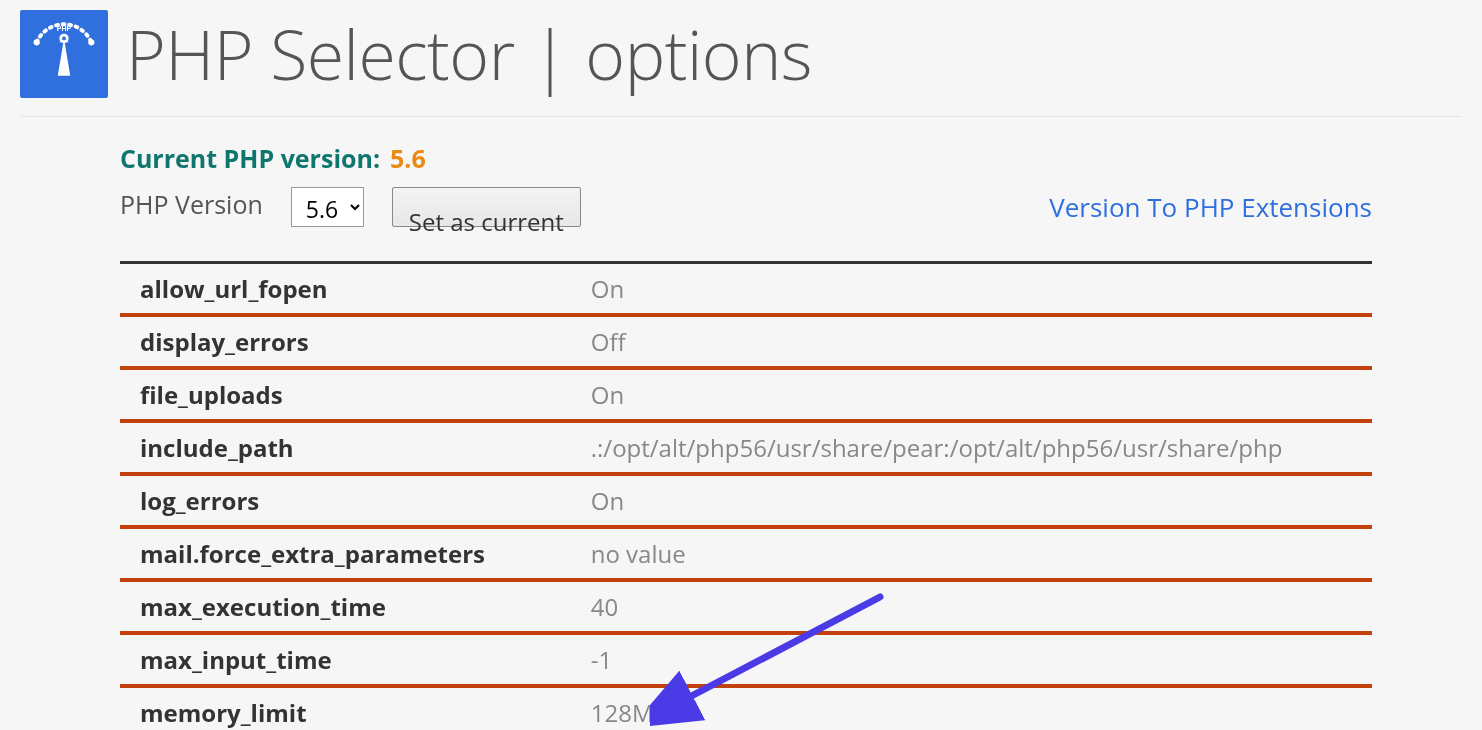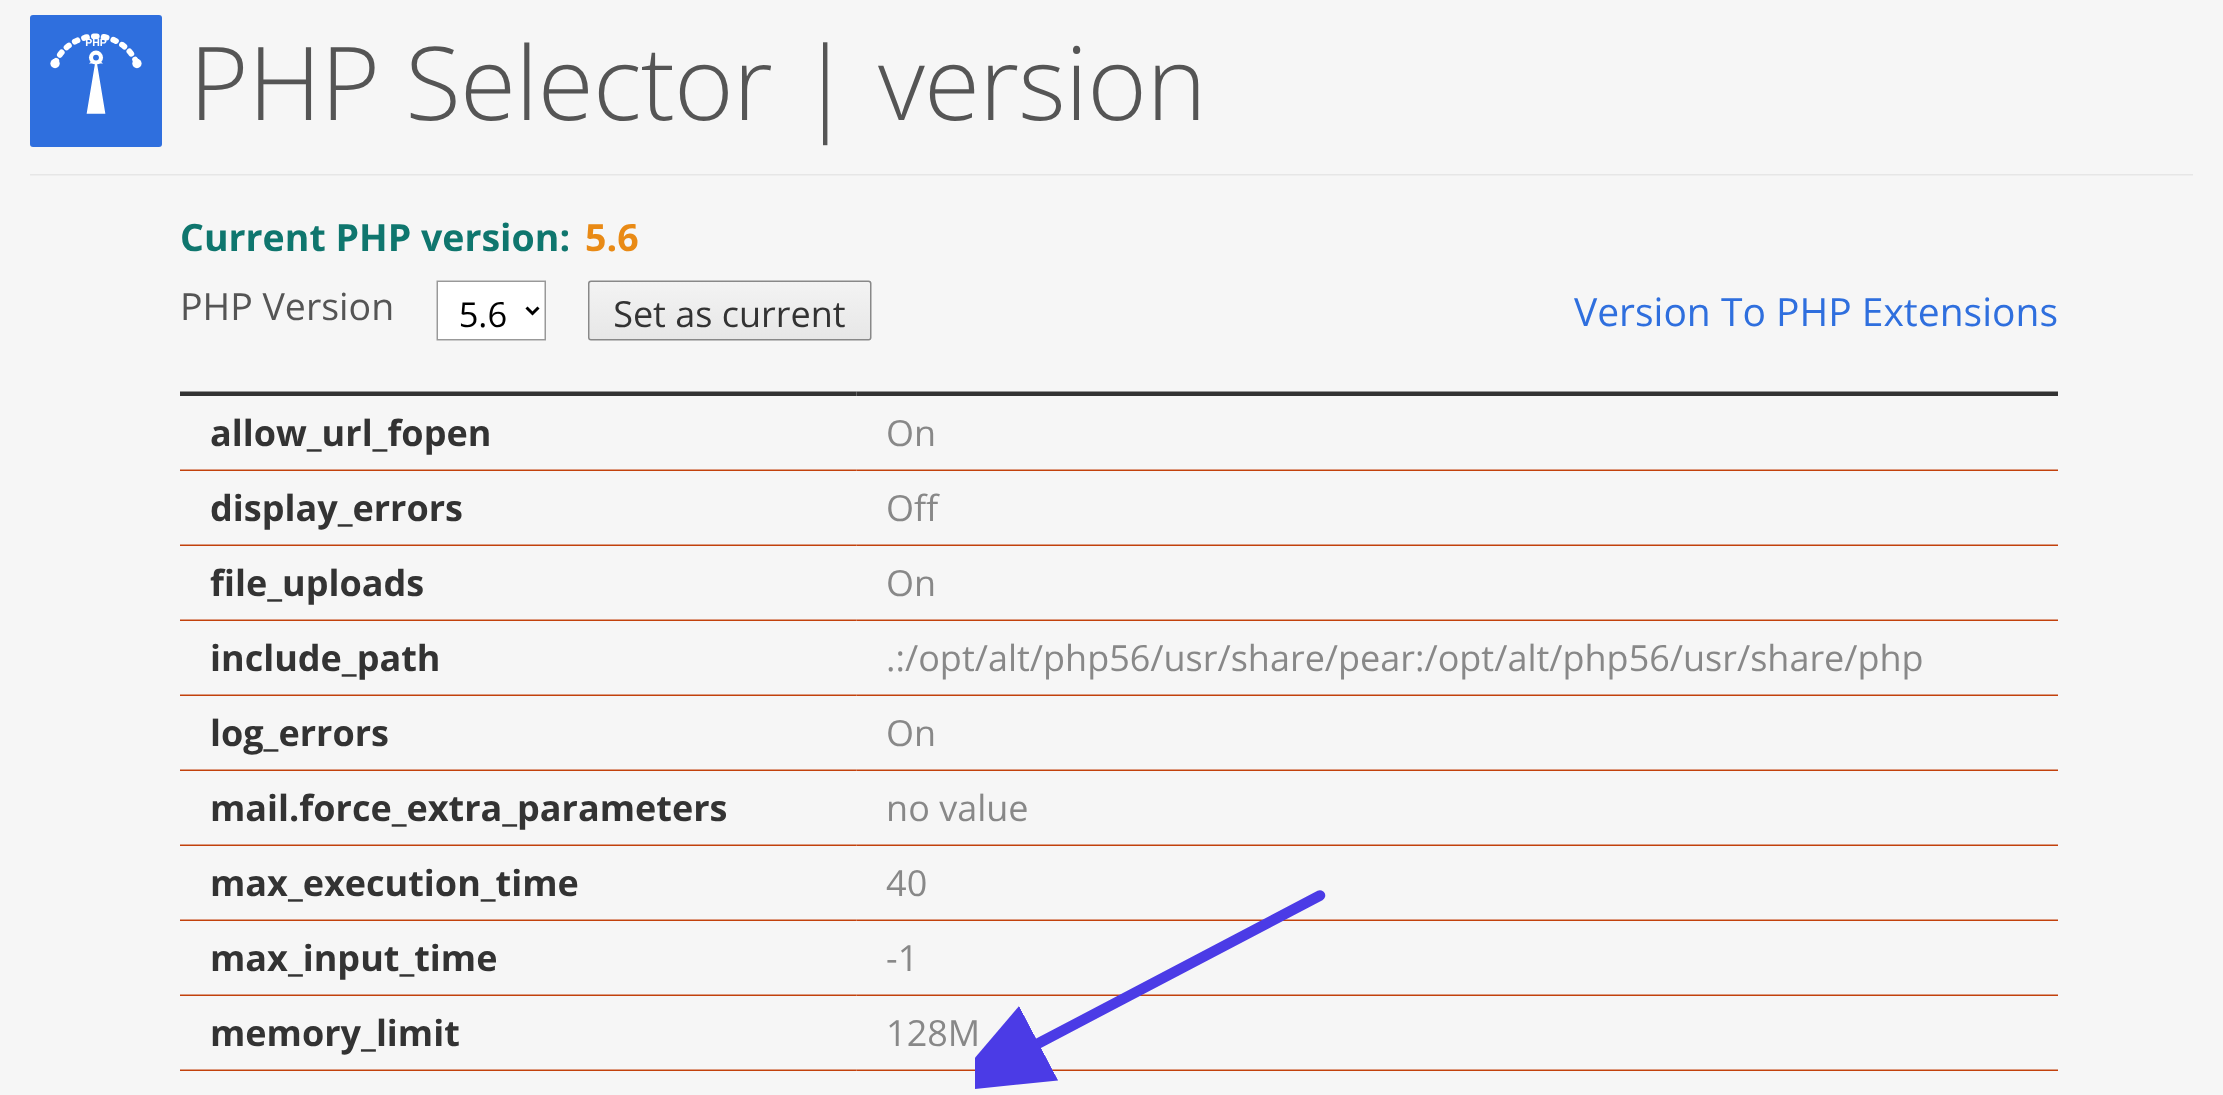--- a/index.html
+++ b/index.html
@@ -80,21 +80,21 @@
       font-size: 23px;
       padding: 4px 8px 4px 10px;
       border: 1px solid #999;
       background: #fff;
       height: 40px;
       font-family: inherit;
       cursor: pointer;
     }
     .set-current-btn {
       font-size: 24px;
-      padding: 5px 16px;
+      padding: 17px 16px;
       border: 1px solid #888;
       background: linear-gradient(#f3f3f3, #e7e7e7);
       color: #333;
       cursor: pointer;
       font-family: inherit;
       height: 40px;
       border-radius: 2px;
     }
     .switch-link {
       position: absolute;
@@ -104,21 +104,21 @@
       font-size: 26px;
       text-decoration: none;
       cursor: pointer;
     }
     .options-table {
       width: 100%;
       border-collapse: collapse;
       border-top: 3px solid #333;
     }
     .options-table tr {
-      border-bottom: 1px solid #c2410c;
+      border-bottom: 4px solid #c2410c;
     }
     .options-table td {
       padding: 8px 20px 8px 20px;
       font-size: 24px;
       height: 43px;
       vertical-align: middle;
     }
     .opt-name {
       font-weight: 700;
       color: #333;
@@ -143,21 +143,21 @@
     <svg viewBox="0 0 100 100" xmlns="http://www.w3.org/2000/svg">
       <path d="M15 35 A 38 38 0 0 1 85 35" stroke="#fff" stroke-width="5" fill="none" stroke-dasharray="2.5 6" stroke-linecap="round"></path>
       <circle cx="15" cy="35" r="4" fill="#fff"></circle>
       <circle cx="85" cy="35" r="4" fill="#fff"></circle>
       <text x="50" y="20" text-anchor="middle" font-size="9" fill="#fff" font-family="Arial" font-weight="bold">PHP</text>
       <path d="M50 30 L42 78 L58 78 Z M50 30 L44 35 L56 35 Z" fill="#fff"></path>
       <circle cx="50" cy="30" r="6" fill="#fff"></circle>
       <circle cx="50" cy="30" r="2.5" fill="#2f6fde"></circle>
     </svg>
   </div>
-  <h1 class="page-title">PHP Selector | version</h1>
+  <h1 class="page-title">PHP Selector | options</h1>
 </div>
 
 <div class="divider"></div>
 
 <div class="content">
 
   <div class="version-row">
     <span class="version-label">Current PHP version:</span>
     <span class="version-value">5.6</span>
   </div>

